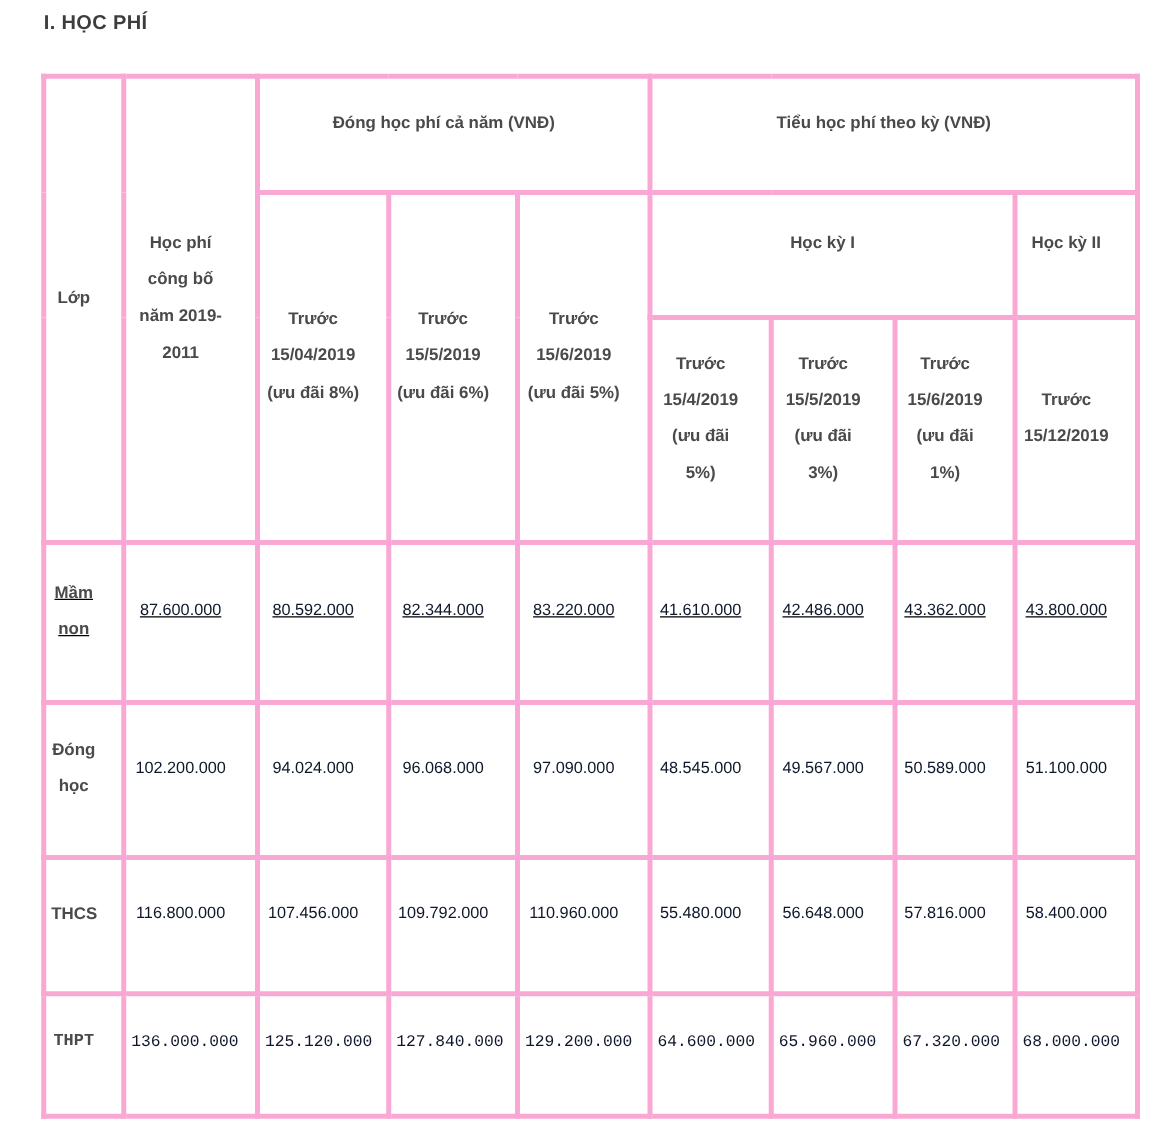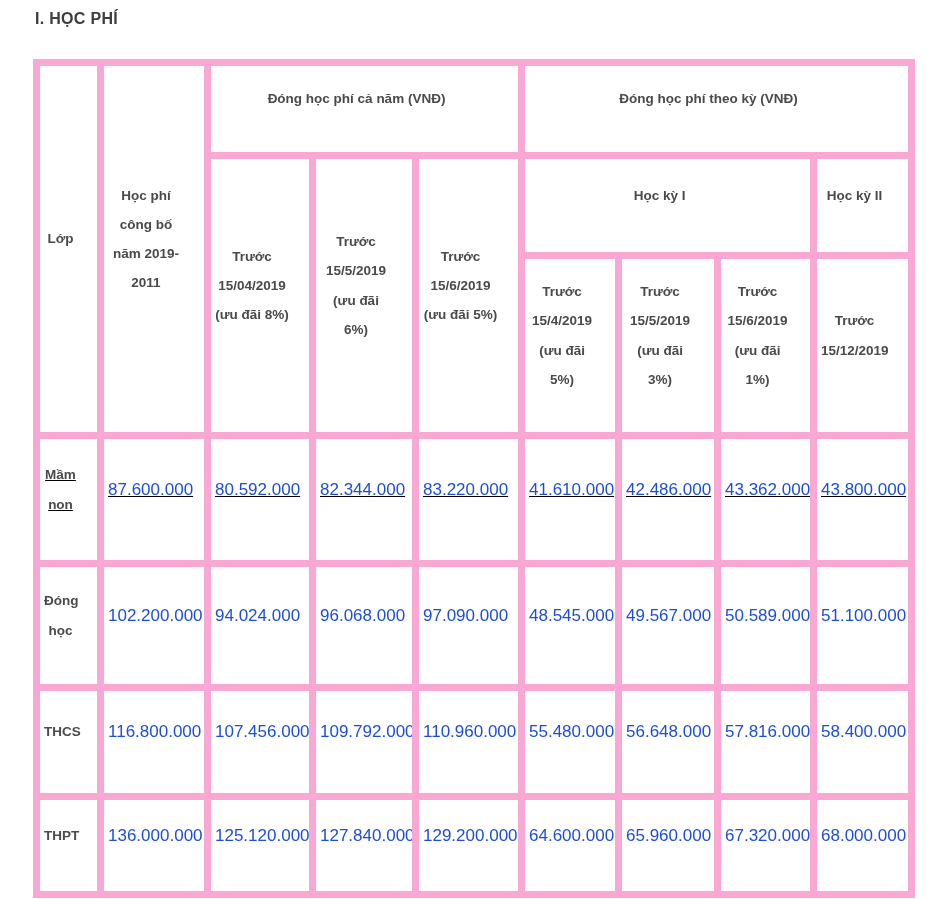--- a/index.html
+++ b/index.html
@@ -27,49 +27,49 @@
     letter-spacing: 0.3px;
   }
   table.fees {
     border-collapse: collapse;
     table-layout: fixed;
     margin: 31px 0 0 22px;
     width: 875px;
     background: #ffffff;
   }
   table.fees th, table.fees td {
-    border: 7px solid #f9a8d4;
+    border: 4px solid #f9a8d4;
     box-sizing: border-box;
     text-align: center;
     vertical-align: middle;
     padding: 6px 20px 26px 4px;
     overflow: hidden;
   }
   table.fees th {
     font-size: 13.5px;
     font-weight: bold;
     color: #4a4a4a;
     line-height: 2.15;
     white-space: pre-line;
   }
   table.fees td.num {
-    font-size: 17px;
+    font-size: 13px;
     font-weight: normal;
-    color: #1d4ed8;
+    color: #0f172a;
     line-height: 1.4;
     white-space: nowrap;
     text-align: center;
   }
   tr.hrow1 { height: 93px; }
   tr.hrow2 { height: 100px; }
   tr.hrow3 { height: 180px; }
   tr.drow1 { height: 128px; text-decoration: underline; }
   tr.drow2 { height: 124px; }
   tr.drow3 { height: 109px; }
-  tr.drow4 { height: 98px; }
+  tr.drow4 { height: 98px; font-family: Liberation Mono, monospace; }
 </style>
 </head>
 <body>
 
 <div class="page">
   <h2 class="title">I. HỌC PHÍ</h2>
 
   <table class="fees">
     <colgroup>
       <col style="width:64px">
@@ -83,21 +83,21 @@
         <col style="width:98px">
     </colgroup>
     <tbody>
       <tr class="hrow1">
         <th rowspan="3">Lớp</th>
         <th rowspan="3">Học phí
 công bố
 năm 2019-
 2011</th>
         <th colspan="3">Đóng học phí cả năm (VNĐ)</th>
-        <th colspan="4">Đóng học phí theo kỳ (VNĐ)</th>
+        <th colspan="4">Tiểu học phí theo kỳ (VNĐ)</th>
       </tr>
       <tr class="hrow2">
         <th rowspan="2">Trước
 15/04/2019
 (ưu đãi 8%)</th>
         <th rowspan="2">Trước
 15/5/2019
 (ưu đãi 6%)</th>
         <th rowspan="2">Trước
 15/6/2019

